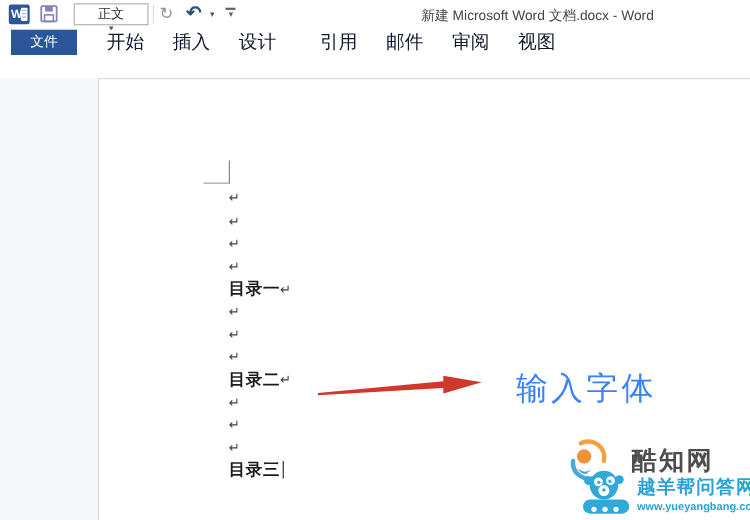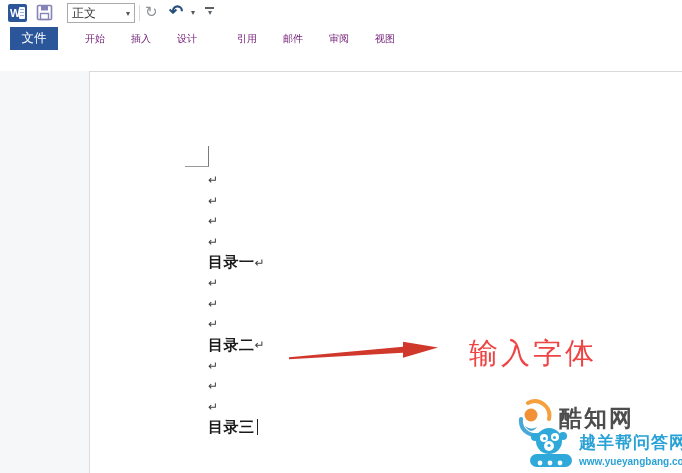--- a/index.html
+++ b/index.html
@@ -6,55 +6,55 @@
   body { background:#e8e8e8; font-family:"Liberation Sans", sans-serif; }
   .screen { position:relative; width:682px; height:473px; background:#ffffff; overflow:hidden; }
 
   
   .titlebar { position:absolute; left:0; top:0; width:682px; height:27px; background:#ffffff; }
   .word-icon { position:absolute; left:8px; top:4px; width:19px; height:18px; background:#2b579a; border-radius:2px; display:flex; }
   .word-icon .w { color:#fff; font-weight:bold; font-size:11px; line-height:18px; padding-left:2px; }
   .word-icon .pg { position:absolute; right:2px; top:3px; width:6px; height:12px; background:#fff; border-radius:1px; }
   .word-icon .pg i { display:block; height:1px; background:#9db3d4; margin:2px 1px 0 1px; }
   .save-icon { position:absolute; left:36px; top:4px; }
-  .style-combo { position:absolute; left:67px; top:3px; width:68px; height:20px; border:1px solid #ababab; background:#fff; display:flex; align-items:center; padding:0 4px; }
+  .style-combo { position:absolute; left:67px; top:3px; width:68px; height:20px; border:1px solid #ababab; background:#fff; display:flex; align-items:center; padding:0 4px;flex-direction:column; }
   .style-combo .val { font-size:12px; color:#333; flex:1; }
   .style-combo .chev { font-size:8px; color:#555; }
   .qat-sep { position:absolute; left:139px; top:5px; width:1px; height:16px; background:#d9d9d9; }
   .redo-btn { position:absolute; left:145px; top:3px; font-size:15px; color:#8e9499; }
   .undo-btn { position:absolute; left:169px; top:1px; font-size:17px; font-weight:bold; color:#29507c; }
   .undo-chev { position:absolute; left:191px; top:8px; font-size:8px; color:#555; }
   .qat-more { position:absolute; left:205px; top:7px; width:10px; }
   .qat-more .bar { width:9px; height:0; border-top:2px solid #5c6166; }
   .qat-more .chev { font-size:8px; color:#5c6166; line-height:8px; display:block; text-align:center; }
   .win-title { position:absolute; left:383px; top:6px; font-size:12.5px; color:#444; white-space:nowrap; }
 
   
   .tabrow { position:absolute; left:0; top:27px; width:682px; height:23px; background:#fff; display:flex; align-items:stretch; }
-  .file-tab { width:48px; margin-left:10px; background:#2b579a; color:#fff; font-size:12.5px; display:flex; align-items:center; justify-content:center; }
-  .rtab { font-size:10px; color:#701a75; display:flex; align-items:center; padding:0 13px; }
+  .file-tab { width:60px; margin-left:10px; background:#2b579a; color:#fff; font-size:12.5px; display:flex; align-items:center; justify-content:center; }
+  .rtab { font-size:17px; color:#0f172a; display:flex; align-items:center; padding:0 13px; }
   .ribbon-strip { position:absolute; left:0; top:50px; width:682px; height:21px; background:#fff; }
 
   
   .workspace { position:absolute; left:0; top:71px; width:682px; height:402px; background:#f6f7f8; }
   .page { position:absolute; left:89px; top:0; width:593px; height:402px; background:#fff; border-top:1px solid #d8dadb; border-left:1px solid #dcdddd; }
   .corner-mark { position:absolute; left:185px; top:146px; width:24px; height:21px; border-right:1px solid #7a7a7a; border-bottom:1px solid #9a9a9a; }
   .doclines { position:absolute; left:208px; top:170px; }
   .docline { height:20.6px; display:flex; align-items:center; }
   .pmark { font-size:12px; color:#3f3f3f; line-height:1; }
   .dochead { font-family:Liberation Mono, monospace; font-size:15px; font-weight:600; color:#1a1a1a; letter-spacing:0.5px; }
   .caret { display:inline-block; width:1px; height:16px; background:#222; margin-left:2px; }
 
   
   .overlay { position:absolute; left:0; top:0; width:682px; height:473px; pointer-events:none; }
   .anno-text { position:absolute; left:469px; top:334px; font-family:"Liberation Serif", serif; font-size:29px; letter-spacing:3px; white-space:nowrap; }
 
   
   .wm1 { position:absolute; left:516px; top:398px; display:flex; align-items:center; }
-  .wm1 .label { margin-left:5px; font-family:"Liberation Serif", serif; font-weight:bold; font-size:23px; color:#4d4d4d; letter-spacing:2px; }
+  .wm1 .label { margin-left:20px; font-family:"Liberation Serif", serif; font-weight:bold; font-size:23px; color:#4d4d4d; letter-spacing:2px; }
   .wm2 { position:absolute; left:527px; top:425px; display:flex; }
   .wm2 .col { margin-left:4px; padding-top:6px; }
   .wm2 .brand { font-weight:bold; font-size:17px; letter-spacing:1px; }
   .wm2 .url { font-weight:bold; font-size:10px; margin-top:2px; }
 </style>
 </head>
 <body>
 
 <div class="screen">
 
@@ -77,20 +77,21 @@
       <span class="chev">▾</span>
     </div>
     <div class="qat-sep"></div>
     <div class="redo-btn">↻</div>
     <div class="undo-btn">↶</div>
     <div class="undo-chev">▾</div>
     <div class="qat-more">
       <div class="bar"></div>
       <span class="chev">▾</span>
     </div>
+    <div class="win-title">新建 Microsoft Word 文档.docx - Word</div>
   </div>
 
   <div class="tabrow">
     <div class="file-tab">文件</div>
     <div class="rtab" style="margin-left:14px">开始</div>
     <div class="rtab">插入</div>
     <div class="rtab">设计</div>
     <div class="rtab" style="margin-left:14px">引用</div>
     <div class="rtab">邮件</div>
     <div class="rtab">审阅</div>
@@ -144,21 +145,21 @@
       </div>
     <div class="docline">
       <span class="dochead">目录三</span>
       <span class="caret"></span>
     </div>
   </div>
 
   <svg class="overlay" viewBox="0 0 682 473">
     <polygon points="289,357.3 403,346.7 403,341.7 438,347.5 403,357.7 403,352.7 289,359.3" fill="#d0382c"></polygon>
   </svg>
-  <div class="anno-text" style="color:#ef4444">输入字体</div>
+  <div class="anno-text" style="color:#3b82f6">输入字体</div>
 
   <div class="wm1">
     <svg width="38" height="40" viewBox="0 0 38 40">
       <path d="M 12 5 A 14.5 14.5 0 0 1 33 21" fill="none" stroke="#f5a03c" stroke-width="4" stroke-linecap="round"></path>
       <path d="M 27 35 A 14.5 14.5 0 0 1 5 21" fill="none" stroke="#4aa8d8" stroke-width="4" stroke-linecap="round"></path>
       <circle cx="15" cy="17" r="6.5" fill="#f09136"></circle>
       <path d="M 9 28 q 6 5 12 1 q -6 8 -12 -1" fill="#3f9fd0"></path>
     </svg>
     <span class="label">酷知网</span>
   </div>

